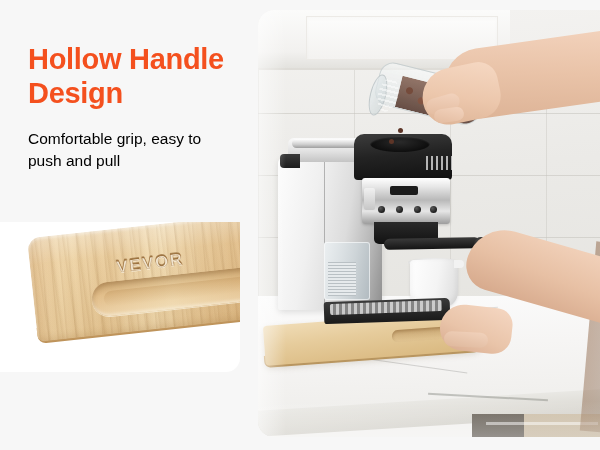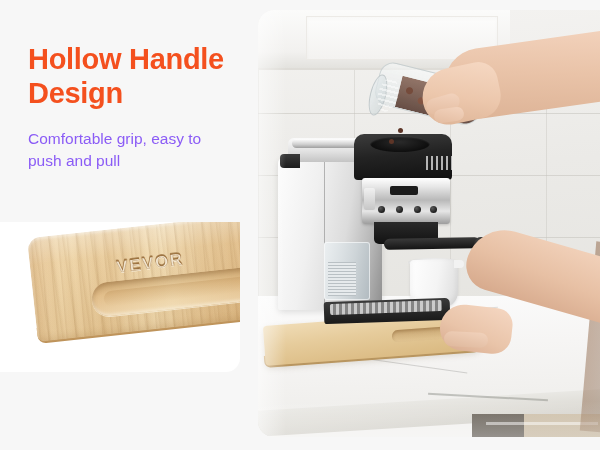--- a/index.html
+++ b/index.html
@@ -15,21 +15,21 @@
   
   .left-col { position:absolute; left:0; top:0; width:258px; height:450px; }
 
   .headline {
     position:absolute; left:28px; top:42px; width:225px;
     font-size:29px; font-weight:bold; line-height:1.18;
     color:#f4501e; letter-spacing:-0.3px;
   }
   .subheadline {
     position:absolute; left:28px; top:128px; width:205px;
-    font-size:15.5px; line-height:1.42; color:#8b5cf6; font-weight:400;
+    font-size:15.5px; line-height:1.42; color:#000000; font-weight:400;
   }
 
   
   .board-card {
     position:absolute; left:0px; top:222px; width:240px; height:150px;
     background:#ffffff;
     border-radius:0 0 14px 0;
     overflow:hidden;
   }
   .board-wrap {

